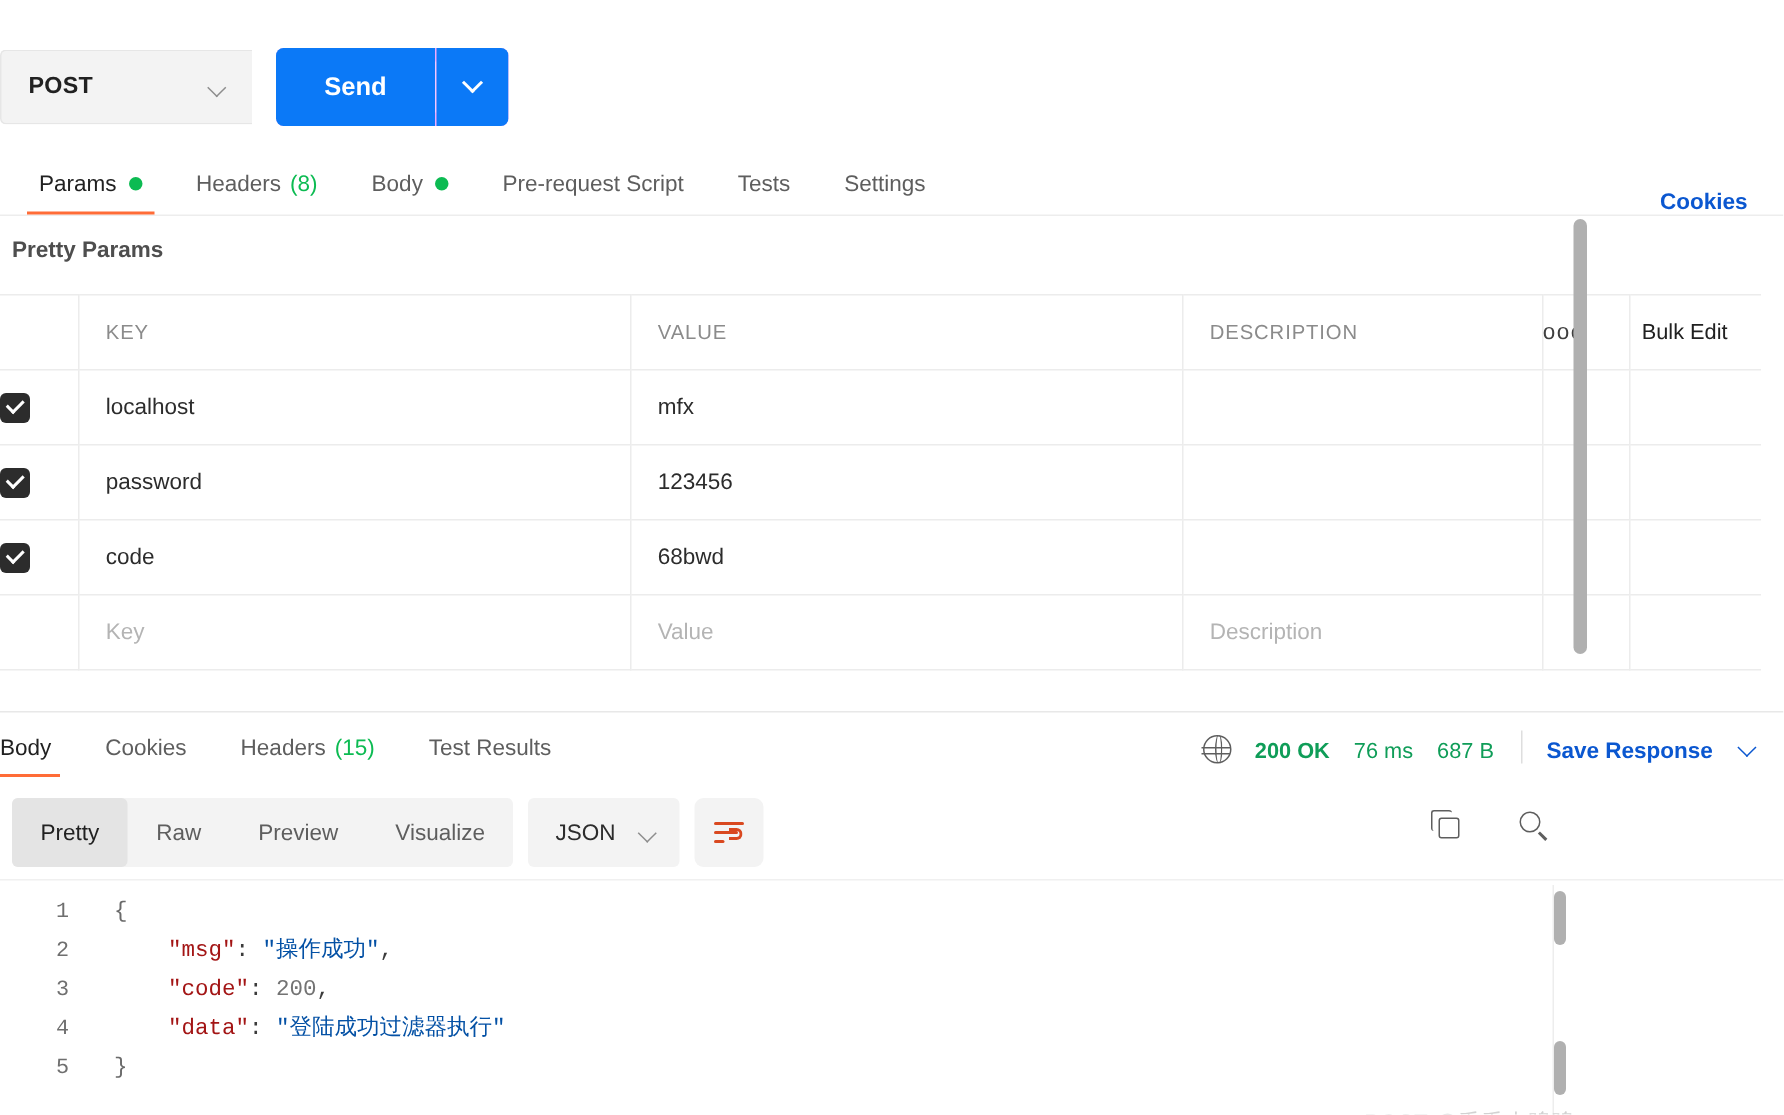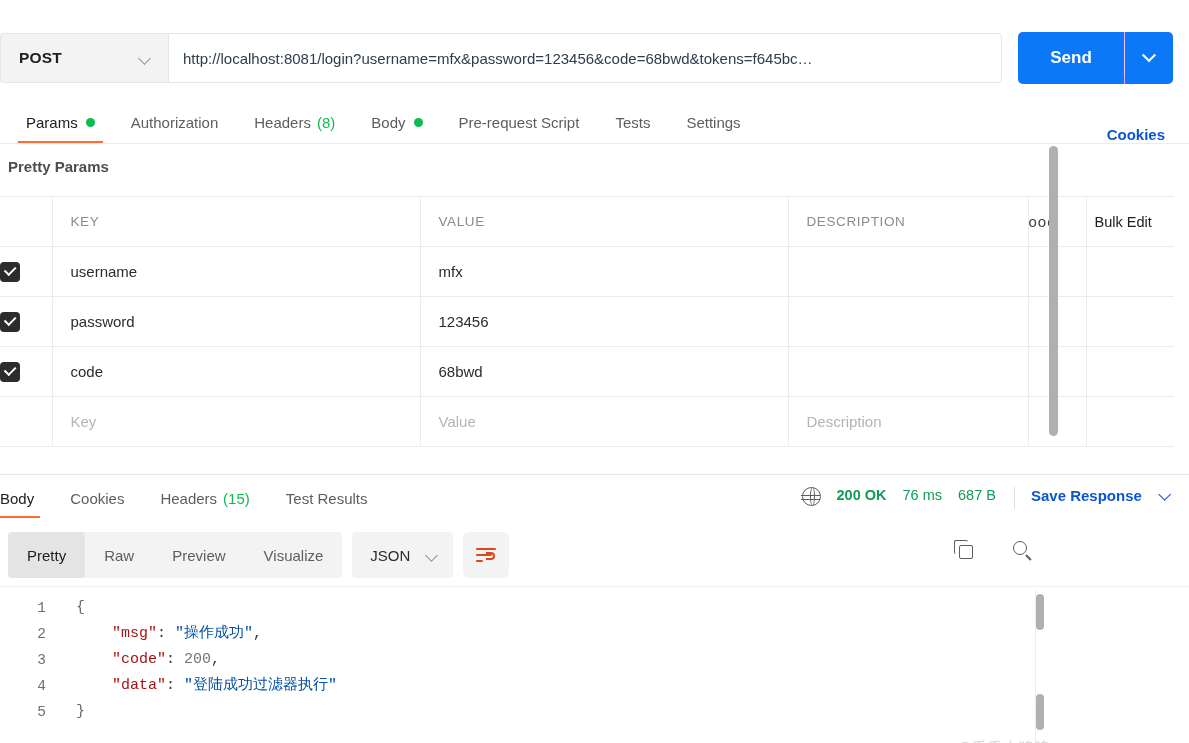--- a/index.html
+++ b/index.html
@@ -129,21 +129,21 @@
   .rtab {
     font-size: 15px; color: #5e5e5e; padding: 0 18px; height: 44px;
     display: flex; align-items: center; cursor: pointer; position: relative;
     white-space: nowrap;
   }
   .rtab.active { color: #212121; padding-left: 0; }
   .rtab.active::after {
     content: ""; position: absolute; left: 0; right: 12px; bottom: 2px;
     height: 2.5px; background: #ff6c37;
   }
-  .resp-meta { margin-left: auto; display: flex; align-items: flex-start; gap: 0; padding-right: 22px;}
+  .resp-meta { margin-left: auto; display: flex; align-items: flex-end; gap: 0; padding-right: 22px;}
   .globe {
     width: 19px; height: 19px; border-radius: 50%; border: 1.4px solid #5e5e5e;
     position: relative; margin-right: 16px;
   }
   .globe::before {
     content:""; position:absolute; left: 7px; top: -1.4px; width: 3px; height: 19px;
     border-radius: 50%; border: 1.4px solid #5e5e5e; border-top:none; border-bottom:none;
   }
   .globe::after {
     content:""; position:absolute; left: -1.4px; top: 7px; width: 19px; height: 3px;
@@ -233,37 +233,33 @@
 </head>
 <body>
 
 <div id="app">
 
   <div class="urlbar">
     <div class="method-box">
       <span class="method-label">POST</span>
       <span class="chev"></span>
     </div>
-    <div class="url-input" title="http://localhost:8081/login?username=mfx&amp;password=123456&amp;code=68bwd&amp;tokens=f645bc…">http://localhost:8081/login?username=mfx&amp;password=123456&amp;code=68bwd&amp;tokens=f645bc…</div>
     <div class="send-wrap">
       <button class="send-btn">Send</button>
       <div class="send-div"></div>
       <div class="send-caret">
         <i></i>
       </div>
     </div>
   </div>
 
   <div class="req-tabs">
     <div class="tab active">
       <span>Params</span>
       <span class="dot"></span>
-    </div>
-    <div class="tab">
-      <span>Authorization</span>
     </div>
     <div class="tab">
       <span>Headers</span>
       <span class="cnt">(8)</span>
     </div>
     <div class="tab">
       <span>Body</span>
       <span class="dot"></span>
     </div>
     <div class="tab">
@@ -298,21 +294,21 @@
           <th class="hdr">DESCRIPTION</th>
           <th class="dots">ooo</th>
           <th class="bulk">Bulk Edit</th>
         </tr>
       </thead>
       <tbody>
         <tr>
           <td class="chk">
             <span class="cbox"></span>
           </td>
-          <td class="cell">username</td>
+          <td class="cell">localhost</td>
           <td class="cell">mfx</td>
           <td class="cell"></td>
           <td></td>
           <td></td>
         </tr>
         <tr>
           <td class="chk">
             <span class="cbox"></span>
           </td>
           <td class="cell">password</td>

